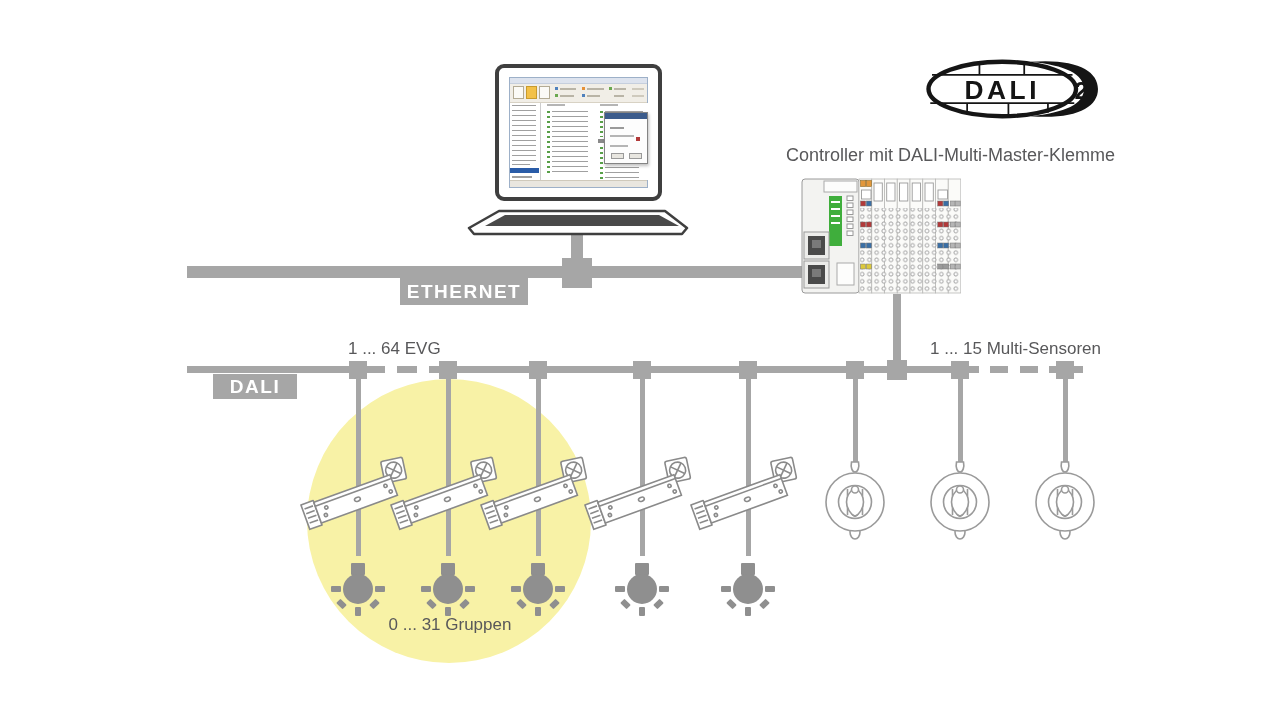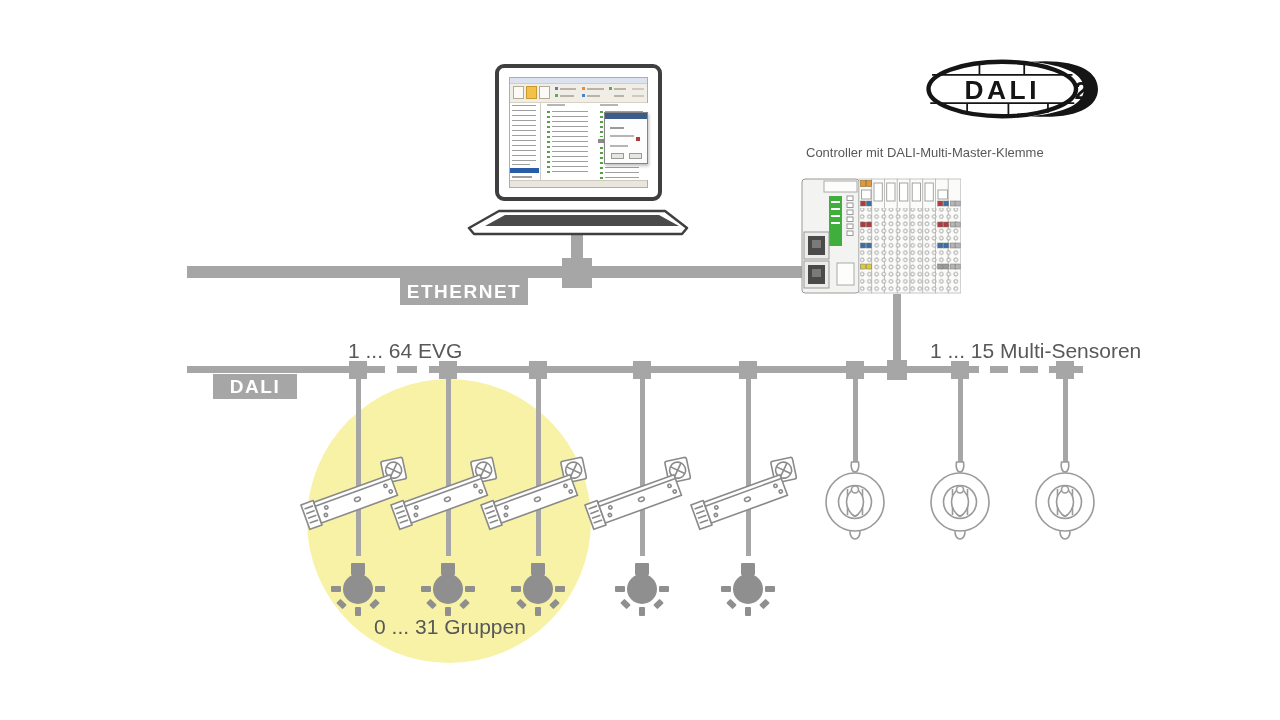--- a/index.html
+++ b/index.html
@@ -5,21 +5,21 @@
   html,body{margin:0;padding:0;background:#fff;}
   #canvas{position:relative;width:1280px;height:720px;background:#fff;overflow:hidden;
           font-family:"Liberation Sans",sans-serif;}
   .abs{position:absolute;}
   
   .hbus{position:absolute;background:var(--bus,#a6a6a6);}
   .vline{position:absolute;background:var(--bus,#a6a6a6);}
   .conn{position:absolute;background:var(--bus,#a6a6a6);}
   .busbox{position:absolute;background:var(--bus,#a6a6a6);color:#fff;font-weight:bold;
           text-align:center;letter-spacing:1.5px;}
-  .lbl{position:absolute;color:var(--txt,#58585a);font-size:21px;white-space:nowrap;}
+  .lbl{position:absolute;color:var(--txt,#58585a);font-size:17px;white-space:nowrap;}
   
   #group-circle{position:absolute;left:307px;top:379px;width:284px;height:284px;
           border-radius:50%;background:var(--hl,#f8f2a6);}
   
   #screen{position:absolute;left:495px;top:64px;width:167px;height:137px;background:#fff;
           border:4px solid #3f3f3f;border-radius:9px;box-sizing:border-box;}
   #app{position:absolute;left:509px;top:77px;width:139px;height:111px;background:#fff;
           border:1px solid #9db0c8;box-sizing:border-box;}
   #app .titlebar{position:absolute;left:0;top:0;right:0;height:5px;background:#dde3ee;border-bottom:1px solid #c6cfdd;}
   #app .ribbon{position:absolute;left:0;top:6px;right:0;height:18px;background:#f1eee7;border-bottom:1px solid #d8d2c4;}
@@ -54,21 +54,21 @@
   <div class="hbus" style="left:1020px;top:366px;width:18px;height:7px;"></div>
   <div class="hbus" style="left:1049px;top:366px;width:34px;height:7px;"></div>
   <div class="busbox" style="left:213px;top:374px;width:84px;height:25px;font-size:19px;line-height:25px;">DALI</div>
 
   <div class="vline" style="left:893px;top:294px;width:8px;height:74px;"></div>
   <div class="conn" style="left:887px;top:360px;width:20px;height:20px;"></div>
 
   <div class="lbl" style="left:348px;top:339px;">1 ... 64 EVG</div>
   <div class="lbl" style="left:930px;top:339px;">1 ... 15 Multi-Sensoren</div>
   <div class="lbl" style="left:370px;top:615px;width:160px;text-align:center;">0 ... 31 Gruppen</div>
-  <div class="lbl" style="left:806px;top:145px;font-size:13px;">Controller mit DALI-Multi-Master-Klemme</div>
+  <div class="lbl" style="left:786px;top:145px;font-size:18px;">Controller mit DALI-Multi-Master-Klemme</div>
 
   <div id="screen"></div>
   <div id="app">
     <div class="titlebar"></div>
     <div class="ribbon">
       <div class="ricon" style="left:3px;"></div>
       <div class="ricon" style="left:16px;background:#f3c148;border-color:#c89b2e;"></div>
       <div class="ricon" style="left:29px;"></div>
       <div class="mdot" style="left:45px;top:3px;background:#4f81bd;"></div>
       <div class="mln" style="left:50px;top:4px;width:16px;"></div>

